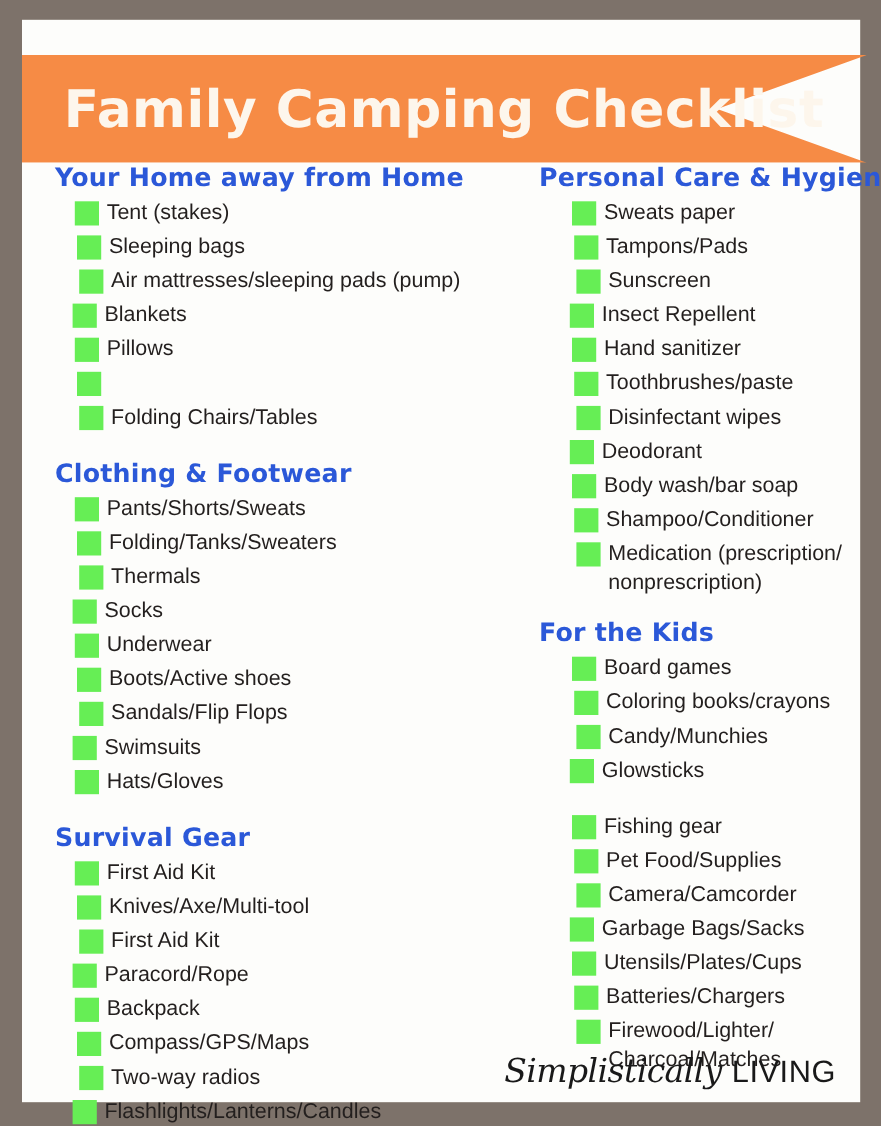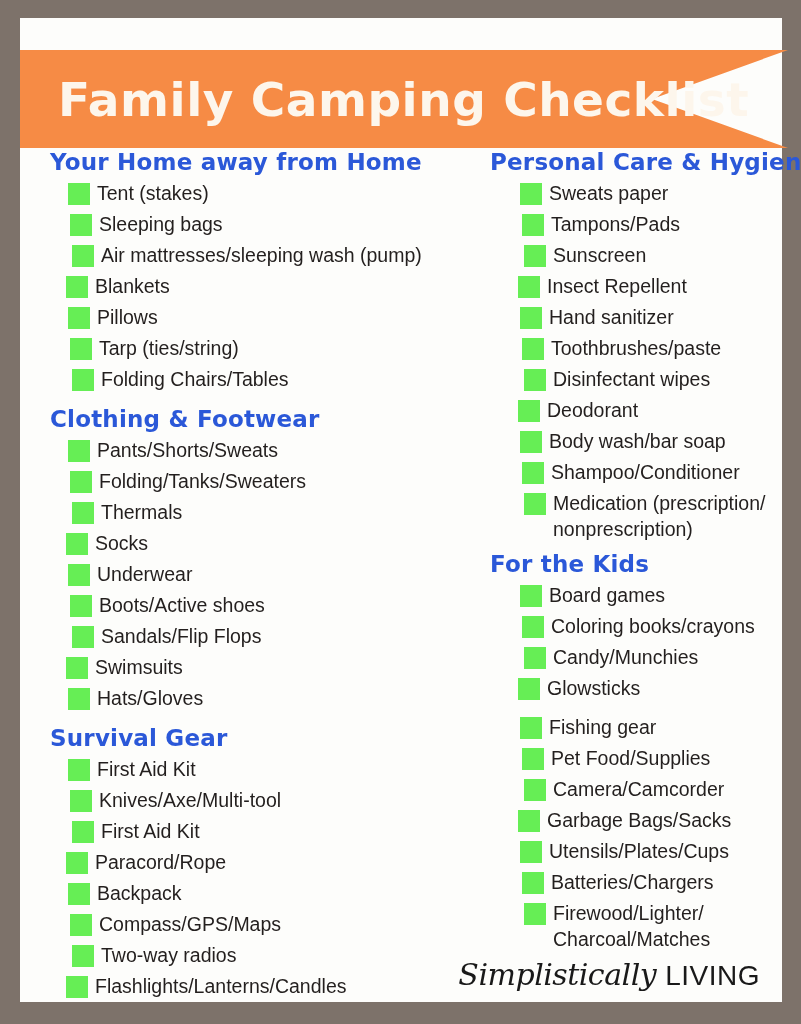--- a/index.html
+++ b/index.html
@@ -114,21 +114,21 @@
   }
 
   
   #col-left  .item { padding-left: 20px; }
   #col-right .item { padding-left: 32px; }
   .j0 { margin-left: 0px; }
   .j1 { margin-left: 2px; }
   .j2 { margin-left: 4px; }
   .j3 { margin-left: -2px; }
 
-  .gap-before { margin-top: 8px; }
+  .gap-before { margin-top: 20px; }
 
   
   #logo {
     position: absolute;
     right: 22px;
     bottom: 10px;
     display: flex;
     align-items: baseline;
     white-space: nowrap;
   }
@@ -166,33 +166,32 @@
               <li class="item j0">
                 <span class="checkbox"></span>
                 <span class="item-label">Tent (stakes)</span>
               </li>
               <li class="item j1">
                 <span class="checkbox"></span>
                 <span class="item-label">Sleeping bags</span>
               </li>
               <li class="item j2">
                 <span class="checkbox"></span>
-                <span class="item-label">Air mattresses/sleeping wash (pump)</span>
+                <span class="item-label">Air mattresses/sleeping pads (pump)</span>
               </li>
               <li class="item j3">
                 <span class="checkbox"></span>
                 <span class="item-label">Blankets</span>
               </li>
               <li class="item j0">
                 <span class="checkbox"></span>
                 <span class="item-label">Pillows</span>
               </li>
               <li class="item j1">
                 <span class="checkbox"></span>
-                <span class="item-label">Tarp (ties/string)</span>
               </li>
               <li class="item j2">
                 <span class="checkbox"></span>
                 <span class="item-label">Folding Chairs/Tables</span>
               </li>
             </ul>
           </div>
           <div class="section gap-before">
             <div class="section-title">Clothing &amp; Footwear</div>
             <ul class="items">

